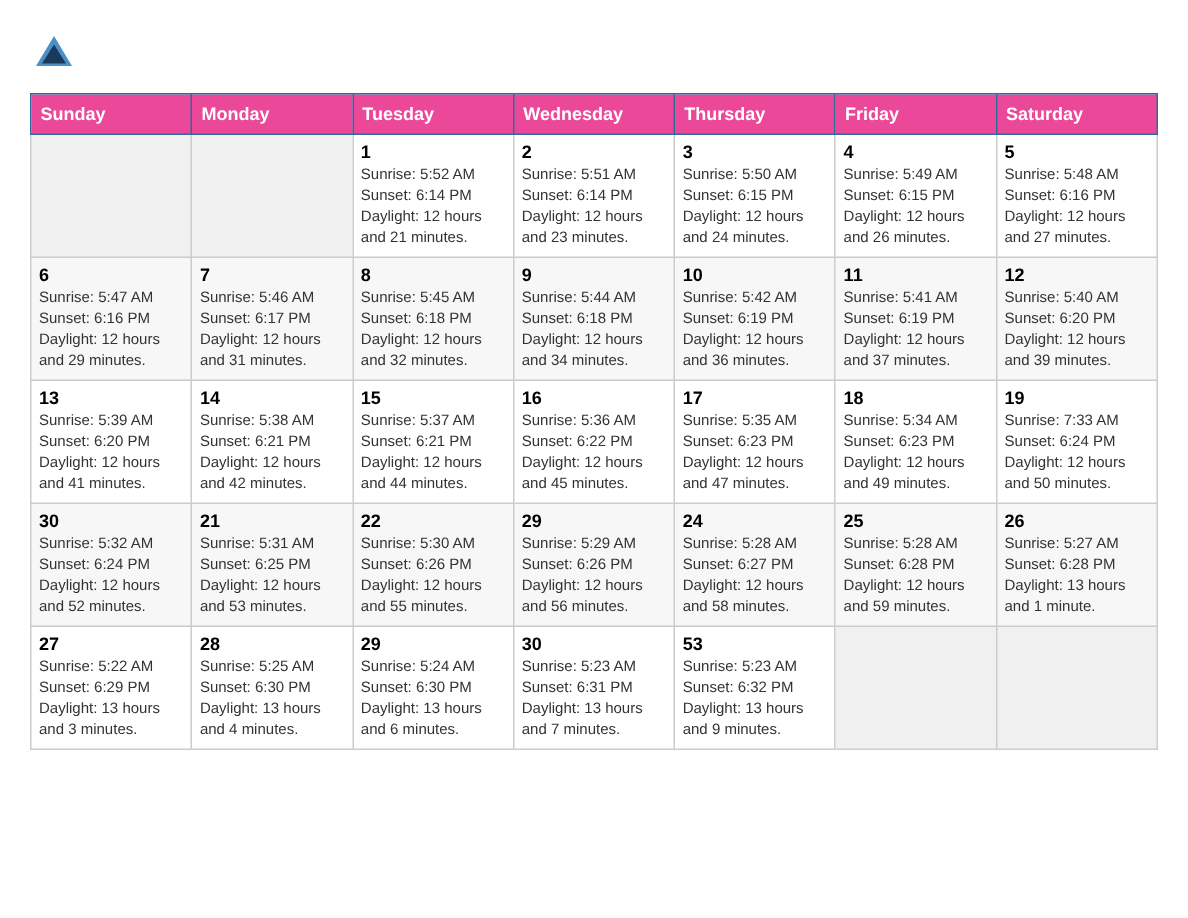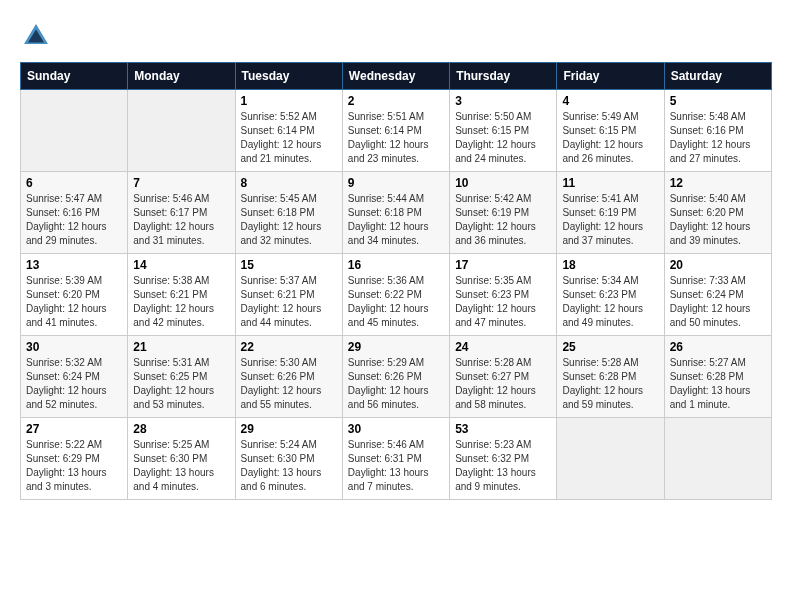--- a/index.html
+++ b/index.html
@@ -45,21 +45,21 @@
     .subtitle {
       font-size: 16px;
       color: #555;
     }
     table {
       width: 100%;
       border-collapse: collapse;
       font-size: 11px;
     }
     thead th {
-      background-color: #0f172a;
+      background-color: #ec4899;
       color: #fff;
       text-align: left;
       padding: 6px 6px;
       font-size: 12px;
       border: 1px solid #2d6aa0;
     }
     tbody td {
       border: 1px solid #ccc;
       vertical-align: top;
       padding: 4px 5px;
@@ -227,21 +227,21 @@
 Sunset: 6:23 PM
 Daylight: 12 hours and 47 minutes.</div>
         </td>
         <td>
           <span class="day-num">18</span>
           <div class="day-info">Sunrise: 5:34 AM
 Sunset: 6:23 PM
 Daylight: 12 hours and 49 minutes.</div>
         </td>
         <td>
-          <span class="day-num">20</span>
+          <span class="day-num">19</span>
           <div class="day-info">Sunrise: 7:33 AM
 Sunset: 6:24 PM
 Daylight: 12 hours and 50 minutes.</div>
         </td>
       </tr>
       <tr>
         <td>
           <span class="day-num">30</span>
           <div class="day-info">Sunrise: 5:32 AM
 Sunset: 6:24 PM
@@ -298,21 +298,21 @@
 Daylight: 13 hours and 4 minutes.</div>
         </td>
         <td>
           <span class="day-num">29</span>
           <div class="day-info">Sunrise: 5:24 AM
 Sunset: 6:30 PM
 Daylight: 13 hours and 6 minutes.</div>
         </td>
         <td>
           <span class="day-num">30</span>
-          <div class="day-info">Sunrise: 5:46 AM
+          <div class="day-info">Sunrise: 5:23 AM
 Sunset: 6:31 PM
 Daylight: 13 hours and 7 minutes.</div>
         </td>
         <td>
           <span class="day-num">53</span>
           <div class="day-info">Sunrise: 5:23 AM
 Sunset: 6:32 PM
 Daylight: 13 hours and 9 minutes.</div>
         </td>
         <td class="empty"></td>

